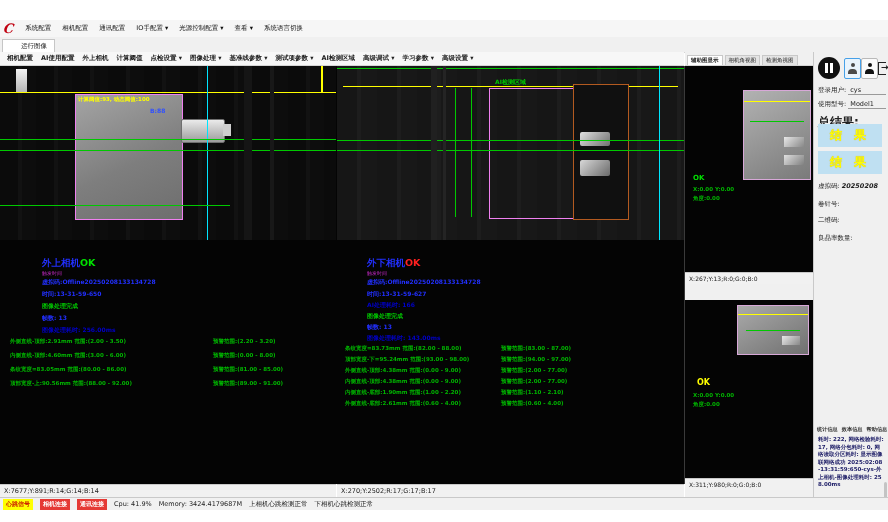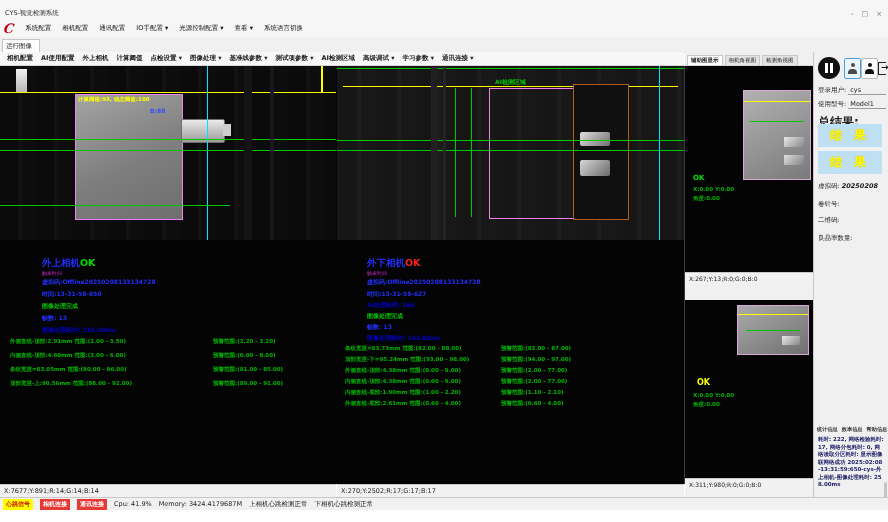--- a/index.html
+++ b/index.html
@@ -14,21 +14,21 @@
   .titlebar .wt{position:absolute;left:5px;bottom:2px;}
   .winctrl{position:absolute;top:10px;font-size:7px;color:#777;}
   .menubar{position:absolute;left:0;top:20px;width:888px;height:17px;background:#f6f6f6;
            display:flex;align-items:center;gap:11px;padding-left:4px;box-sizing:border-box;
            font-size:6.5px;color:#111;}
   .logo{color:#c00010;font-weight:bold;font-size:13px;font-family:"DejaVu Serif",serif;
         font-style:italic;line-height:13px;transform:skewX(-8deg);}
   .menu-item{cursor:default;}
   .tabrow{position:absolute;left:0;top:37px;width:888px;height:15px;background:#f0f0f0;
           border-bottom:1px solid #d5d5d5;}
-  .tab{position:absolute;left:2px;top:2px;padding:2px 7px 1px 3px;background:#ffffff;
+  .tab{position:absolute;left:2px;top:2px;padding:2px 7px 1px 18px;background:#ffffff;
        border:1px solid #c6c6c6;border-bottom:none;font-size:6.5px;color:#111;}
   .toolbar{position:absolute;left:0;top:52px;width:684px;height:14px;background:#f7f7f7;
            border-bottom:1px solid #d5d5d5;display:flex;align-items:center;gap:8px;
            padding-left:7px;box-sizing:border-box;font-size:6.5px;color:#222;font-weight:bold;}
   .rv-tabs{position:absolute;left:685px;top:52px;width:128px;height:14px;background:#f0f0f0;
            border-bottom:1px solid #d5d5d5;display:flex;align-items:flex-end;gap:2px;
            padding-left:2px;box-sizing:border-box;font-size:5.5px;color:#222;}
   .rv-tab{padding:1px 3px;background:#e4e4e4;border:1px solid #c8c8c8;border-bottom:none;}
   .rv-tab.active{background:#ffffff;font-weight:bold;}
 
@@ -77,26 +77,20 @@
              padding-left:3px;box-sizing:border-box;font-size:6.5px;color:#222;}
   .chip{font-size:6px;font-weight:bold;padding:1px 3px;}
   .chip-yellow{background:#ffff00;color:#cc2200;}
   .chip-red{background:#e53935;color:#ffffff;}
 </style>
 </head>
 <body>
 
 <div class="app">
 
-  <div class="titlebar">
-    <span class="wt">CYS-视觉检测系统</span>
-    <span class="winctrl" style="right:34px;">–</span>
-    <span class="winctrl" style="right:20px;">□</span>
-    <span class="winctrl" style="right:6px;">×</span>
-  </div>
 
   <div class="menubar">
     <span class="logo">C</span>
     <span class="menu-item">系统配置</span>
     <span class="menu-item">相机配置</span>
     <span class="menu-item">通讯配置</span>
     <span class="menu-item">IO手配置 ▾</span>
     <span class="menu-item">光源控制配置 ▾</span>
     <span class="menu-item">查看 ▾</span>
     <span class="menu-item">系统语言切换</span>
@@ -111,21 +105,21 @@
     <span>AI使用配置</span>
     <span>外上相机</span>
     <span>计算阈值</span>
     <span>点检设置 ▾</span>
     <span>图像处理 ▾</span>
     <span>基准线参数 ▾</span>
     <span>测试项参数 ▾</span>
     <span>AI检测区域</span>
     <span>高级调试 ▾</span>
     <span>学习参数 ▾</span>
-    <span>通讯连接 ▾</span>
+    <span>高级设置 ▾</span>
   </div>
 
   <div class="rv-tabs">
     <span class="rv-tab active">辅助图显示</span>
     <span class="rv-tab">相机角视图</span>
     <span class="rv-tab">检测角视图</span>
   </div>
 
   <div class="view" style="left:0;top:66px;width:336px;height:418px;border-right:1px solid #3a3a3a;padding-left:8px;">
     <div class="canvas" style="width:336px;height:174px;background:repeating-linear-gradient(90deg,#0b0b0b 0 18px,#121212 18px 22px,#0d0d0d 22px 36px);">

